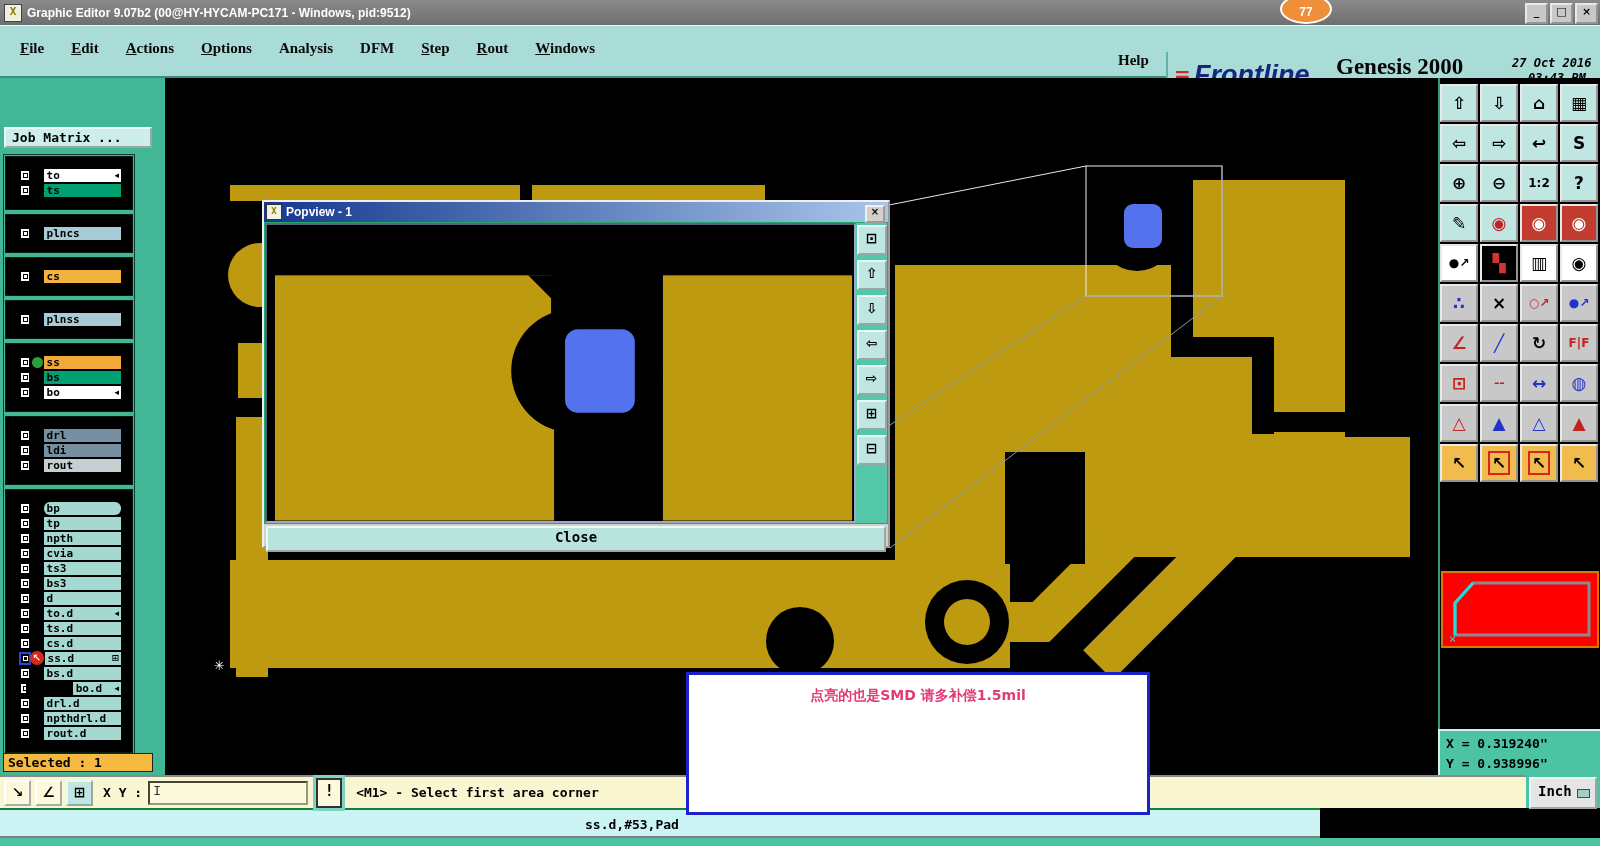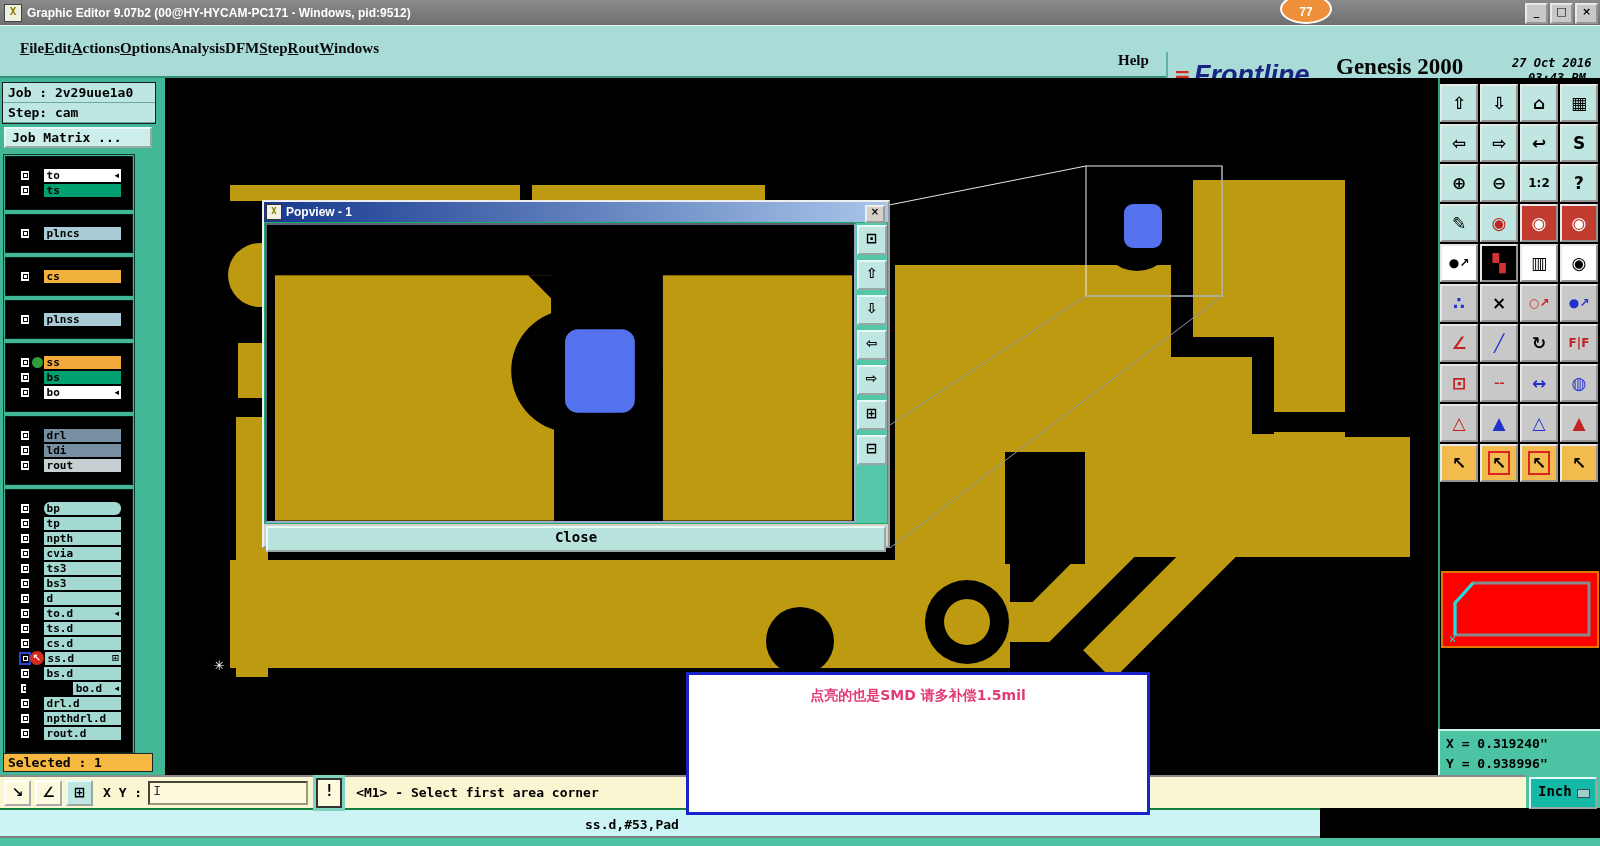--- a/index.html
+++ b/index.html
@@ -16,21 +16,21 @@
   #winctrl{position:absolute;right:2px;top:3px;display:flex;gap:2px;}
   .wbtn{width:19px;height:17px;background:#c8c8c8;border:2px outset #e8e8e8;
         font:bold 11px/13px "DejaVu Sans",sans-serif;text-align:center;color:#000;}
   #badge77{left:1280px;top:-6px;width:48px;height:26px;background:#ef8f3a;border:2px solid #fff;
            border-radius:50%;color:#fff;font:bold 12px/32px "Liberation Sans",sans-serif;
            text-align:center;z-index:50;}
 
   
   #menubar{left:0;top:25px;width:1600px;height:53px;background:#a9dbd7;
            border-top:1px solid #e2f6f4;border-bottom:2px solid #35907c;box-sizing:border-box;}
-  #menu-items{position:absolute;left:20px;top:14px;display:flex;}
+  #menu-items{position:absolute;left:20px;top:14px;display:flex;gap:27px;}
   .mi{font:bold 15px "Liberation Serif",serif;color:#0a0a0a;cursor:default;}
   .ul{text-decoration:underline;}
   #help-item{position:absolute;left:1118px;top:26px;font:bold 15px "Liberation Serif",serif;}
   #brand{left:1166px;top:26px;width:434px;height:50px;background:#a9dbd7;
          border-left:2px solid #5fb3a5;box-sizing:border-box;}
   #redbars{position:absolute;left:6px;top:14px;color:#d42a1e;font:bold 20px/20px "DejaVu Sans",sans-serif;
            letter-spacing:-2px;font-style:italic;}
   #frontline{position:absolute;left:26px;top:8px;font:bold italic 27px "Liberation Sans",sans-serif;
              font-style:italic;color:#182382;}
   #genesis{position:absolute;left:168px;top:2px;font:bold 23px "Liberation Serif",serif;color:#050505;}
@@ -115,21 +115,21 @@
   .bbtn{width:27px;height:26px;margin-left:4px;background:#fdf9dd;border:2px outset #fff;
         box-sizing:border-box;font:bold 14px/20px "DejaVu Sans",sans-serif;text-align:center;}
   .bbtn.tealbg{background:#bfe6e0;border-color:#e6fbf6;}
   #xylabel{font:bold 13px "DejaVu Sans Mono";margin:0 6px 0 10px;}
   #xyinput{width:160px;height:24px;background:#fdf9dd;border:2px inset #9a9a7a;
            font:13px "DejaVu Sans Mono";color:#333;padding-left:3px;box-sizing:border-box;}
   #alertbtn{width:22px;height:26px;margin-left:8px;background:#fdf9dd;border:2px solid #333;
             box-shadow:0 0 0 3px #7fd4c0;font:bold 15px/22px "DejaVu Sans Mono";text-align:center;}
   #prompt{font:bold 13px "DejaVu Sans Mono";margin-left:14px;}
   #inchzone{left:1526px;top:775px;width:74px;height:33px;background:#4cc4a4;z-index:25;}
-  #inchbtn{position:absolute;left:3px;top:2px;width:68px;height:32px;background:#14b8a6;
+  #inchbtn{position:absolute;left:3px;top:2px;width:68px;height:32px;background:#e5e5e5;
            border:2px outset #e6fbf6;box-sizing:border-box;font:bold 14px/24px "DejaVu Sans Mono";
            padding-left:7px;}
   #inchind{position:absolute;right:5px;top:10px;width:11px;height:7px;background:#9fd0c8;
            border:1px solid #446;}
   #statusbar{left:0;top:808px;width:1320px;height:30px;background:#cdf4f4;
              border-top:2px solid #15803d;border-bottom:2px solid #7f7f7f;box-sizing:border-box;z-index:24;}
   #statustext{position:absolute;left:585px;top:7px;font:bold 13px "DejaVu Sans Mono";}
   #bottomedge{left:0;top:838px;width:1600px;height:8px;background:#4cc4a4;z-index:24;}
 </style>
 </head>
@@ -207,24 +207,20 @@
       <line x1="724" y1="127" x2="921" y2="88" stroke="#e8e8e8" stroke-width="1"></line>
       <line x1="725" y1="347" x2="921" y2="218" stroke="#8a99aa" stroke-width="1"></line>
       <line x1="725" y1="470" x2="1057" y2="218" stroke="#8a99aa" stroke-width="1"></line>
       <rect x="921" y="88" width="136" height="130" fill="none" stroke="#eeeeee" stroke-width="1"></rect>
       <path d="M921,218 h136 v-130" fill="none" stroke="#8a99aa" stroke-width="1"></path>
       <text x="49" y="592" fill="#ffffff" font-size="17">✳</text>
     </svg>
   </div>
 
   <div id="sidebar" class="abs">
-    <div id="jobbox">
-      <div class="jobrow">Job : 2v29uue1a0</div>
-      <div class="jobrow">Step: cam</div>
-    </div>
     <div id="jobmatrix">Job Matrix ...</div>
     <div id="layerpanel">
         <div class="lgroup">
           <div class="lrow">
             <div class="cb"></div>
             <div class="lbl" style="background: rgb(255, 255, 255);">
               <span>to</span>
               <span class="lmark">◂</span>
             </div>
           </div>

